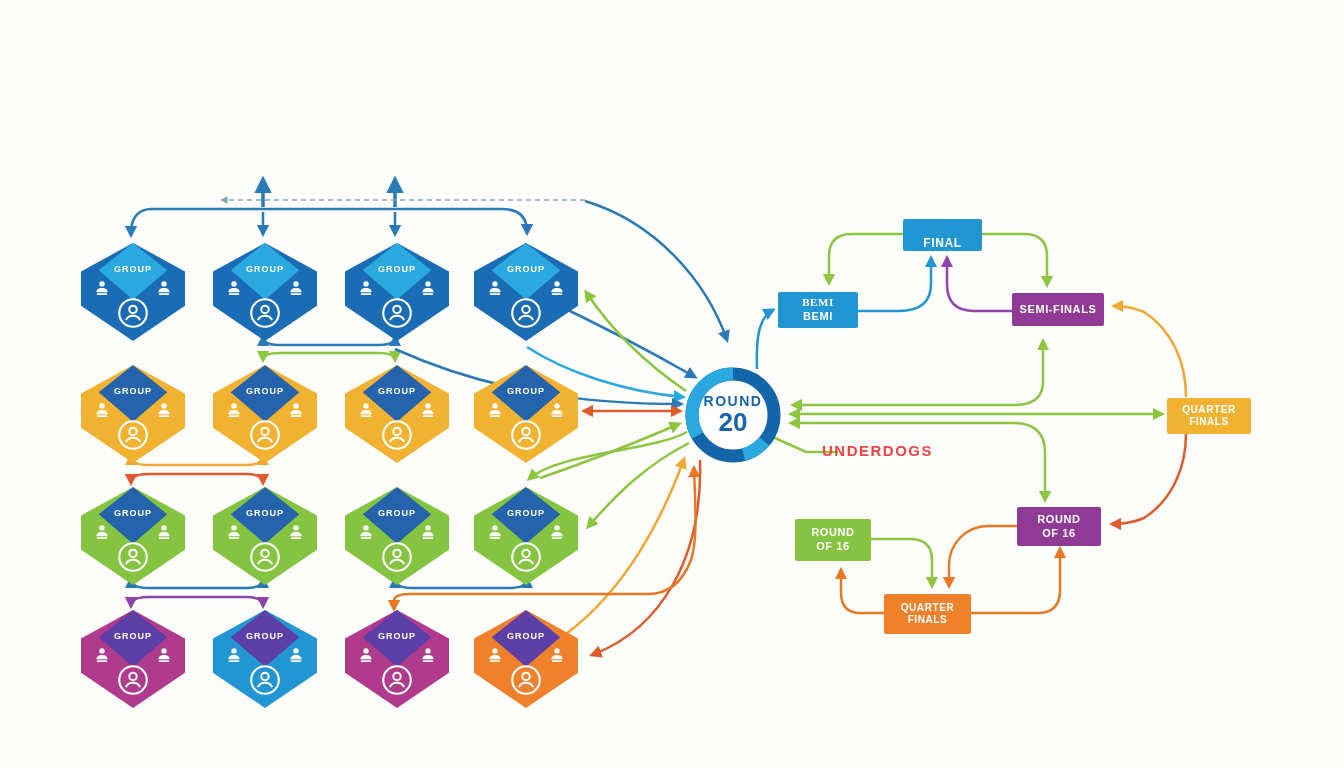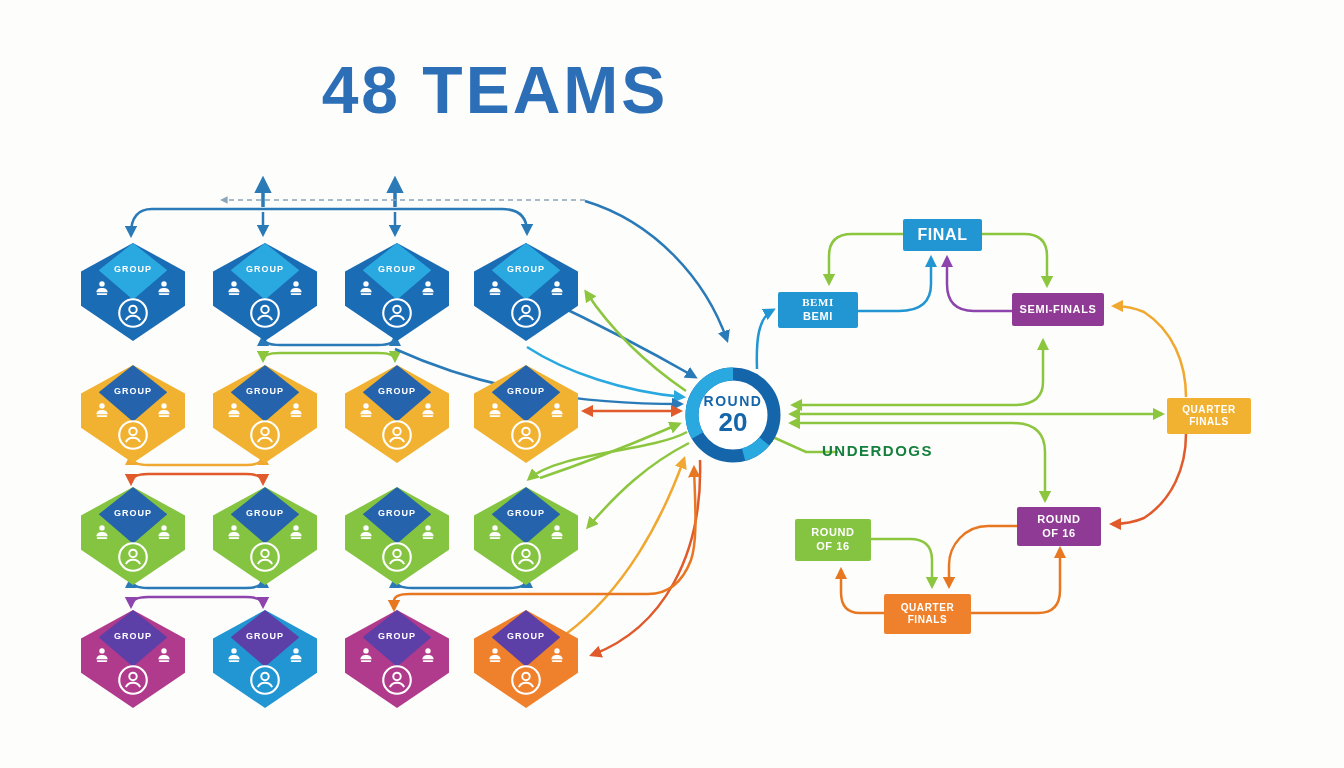--- a/index.html
+++ b/index.html
@@ -19,28 +19,27 @@
   .hex .p-center{position:absolute;left:50%;top:55%;margin-left:-16px;width:32px;height:32px;}
   .stage-box{position:absolute;display:flex;align-items:center;justify-content:center;
     text-align:center;color:#fff;font-weight:700;font-size:10.5px;letter-spacing:0.6px;
     line-height:1.25;border-radius:2px;}
   #round32-circle{position:absolute;left:685px;top:367px;width:96px;height:96px;}
   #round32-text{position:absolute;left:685px;top:367px;width:96px;height:96px;
     display:flex;flex-direction:column;align-items:center;justify-content:center;color:#1565ab;}
   #round32-text .l1{font-size:14px;font-weight:800;letter-spacing:1.5px;}
   #round32-text .l2{font-size:26px;font-weight:800;margin-top:-2px;}
   #underdogs{position:absolute;left:822px;top:442px;font-size:15px;font-weight:700;
-    letter-spacing:1.5px;color:#15803d;}
+    letter-spacing:1.5px;color:#ef4444;}
 </style>
 </head>
 <body>
 
 <div id="canvas">
 
-  <div id="page-title">48 TEAMS</div>
 
   <svg id="arrow-layer" viewBox="0 0 1344 768" fill="none">
     <defs>
       <marker id="m-blue" viewBox="0 0 8 8" refX="6" refY="4" markerWidth="5" markerHeight="5" orient="auto-start-reverse">
           <path d="M0 0 L8 4 L0 8 Z" fill="#2a7ab8"></path>
         </marker>
       <marker id="m-cyan" viewBox="0 0 8 8" refX="6" refY="4" markerWidth="5" markerHeight="5" orient="auto-start-reverse">
           <path d="M0 0 L8 4 L0 8 Z" fill="#29a9e0"></path>
         </marker>
       <marker id="m-green" viewBox="0 0 8 8" refX="6" refY="4" markerWidth="5" markerHeight="5" orient="auto-start-reverse">
@@ -434,21 +433,21 @@
     <path d="M 79.4 74.4 A 41 41 0 0 1 58.6 87.6" stroke="#29a9e0" stroke-width="13" fill="none"></path>
   </svg>
   <div id="round32-text">
     <span class="l1">ROUND</span>
     <span class="l2">20</span>
   </div>
 
   <div id="underdogs">UNDERDOGS</div>
 
   <div id="stages-layer">
-      <div class="stage-box" style="left: 903px; top: 219px; width: 79px; height: 32px; background: rgb(33, 150, 211); font-size: 16px;">
+      <div class="stage-box" style="left: 903px; top: 219px; width: 79px; height: 32px; background: rgb(33, 150, 211); font-size: 12px; align-items: flex-end;">
         <div>
           <span style="display: block;">FINAL</span>
         </div>
       </div>
       <div class="stage-box" style="left: 778px; top: 292px; width: 80px; height: 36px; background: rgb(33, 150, 211); font-size: 11px;">
         <div>
           <span style="display: block; font-family: Liberation Serif, serif;">BEMI</span>
           <span style="display: block;">BEMI</span>
         </div>
       </div>

